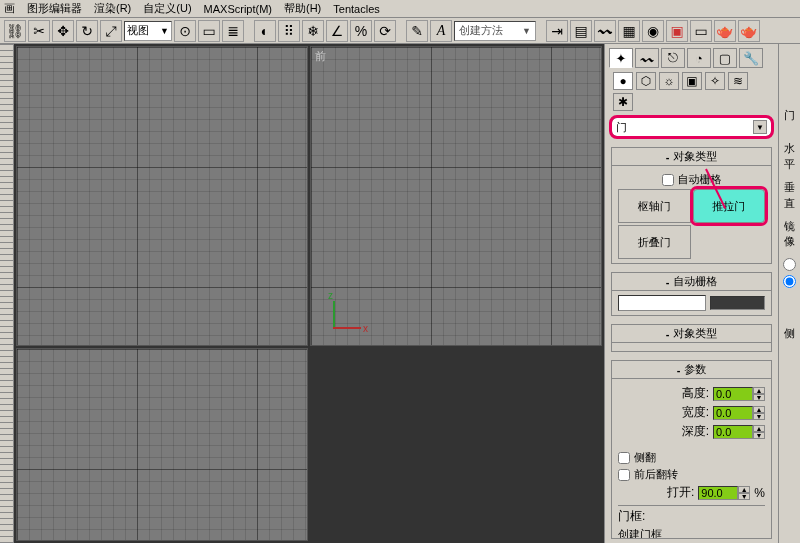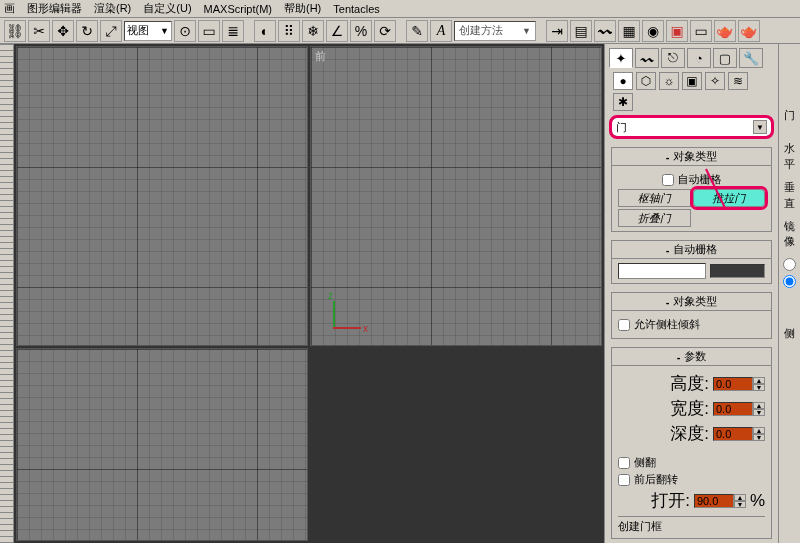--- a/index.html
+++ b/index.html
@@ -58,33 +58,33 @@
 
 .rollout { margin: 4px 6px; border: 1px solid #888; }
 .rollout .hdr { background: #d4d0c8; border-bottom: 1px solid #888; text-align: center; padding: 1px 0; display: flex; align-items: center; justify-content: center; gap: 4px; }
 .rollout .hdr .dash { font-weight: bold; }
 .rollout .body { padding: 4px 6px; }
 
 .chk { display: flex; align-items: center; gap: 4px; margin: 2px 0; }
 .chk input { width: 12px; height: 12px; }
 
 .btn-grid { display: grid; grid-template-columns: 1fr 1fr; gap: 2px; }
-.p-btn { border: 1px solid #888; height: 18px; display: flex; align-items: center; justify-content: center; background: #d4d0c8; font-style: italic; }
+.p-btn { border: 1px solid #888; height: 34px; display: flex; align-items: center; justify-content: center; background: #d4d0c8; }
 .p-btn.sel { background: #5eead4; outline: 3px solid #e6005c; outline-offset: 0; border-radius: 4px; }
 
 .swatch { width: 55px; height: 14px; background: #3a3a3a; border: 1px inset #888; display: inline-block; vertical-align: middle; }
 .name-input { flex: 1; height: 16px; border: 1px inset #888; background: #fff; }
 
 .spn-row { display: flex; align-items: center; gap: 4px; margin: 2px 0; justify-content: flex-end; }
 .spn-row .lab { flex: 1; text-align: right; }
 .spinner { display: flex; align-items: center; }
-.spinner input { width: 40px; height: 14px; border: 1px inset #888; background: #c2410c; padding: 0 2px; font-size: 11px; }
+.spinner input { width: 40px; height: 14px; border: 1px inset #888; background: #84cc16; padding: 0 2px; font-size: 11px; }
 .spinner .arrows { display: flex; flex-direction: column; }
 .spinner .ar { width: 12px; height: 7px; border: 1px solid #888; background: #d4d0c8; font-size: 7px; line-height: 5px; text-align: center; }
-.rlabel { font-size: 17px; }
+.rlabel { font-size: 12px; }
 </style>
 </head>
 <body>
 
 <div class="menubar">
   <span>画</span>
   <span>图形编辑器</span>
   <span>渲染(R)</span>
   <span>自定义(U)</span>
   <span>MAXScript(M)</span>
@@ -210,24 +210,20 @@
         <span class="swatch"></span>
       </div>
     </div>
 
     <div class="rollout">
       <div class="hdr">
           <span class="dash">-</span>
           <span>对象类型</span>
         </div>
       <div class="body">
-        <div class="chk">
-            <input type="checkbox" style="">
-            <span>允许侧柱倾斜</span>
-          </div>
       </div>
     </div>
 
     <div class="rollout" style="flex:1;overflow:hidden;">
       <div class="hdr">
           <span class="dash">-</span>
           <span>参数</span>
         </div>
       <div class="body">
         <div class="spn-row">
@@ -274,20 +270,21 @@
             <div class="spinner">
               <input value="90.0" style="">
               <div class="arrows">
                 <div class="ar">▲</div>
                 <div class="ar">▼</div>
               </div>
             </div>
             <span class="rlabel">%</span>
           </div>
         <div style="border-top:1px solid #888;margin:4px 0 2px 0;"></div>
+        <div class="rlabel">门框:</div>
         <div class="chk">
             <span>创建门框</span>
           </div>
 
       </div>
     </div>
   </div>
 
   <div class="cmdpanel2">
     <div class="sidetxt">门</div>

